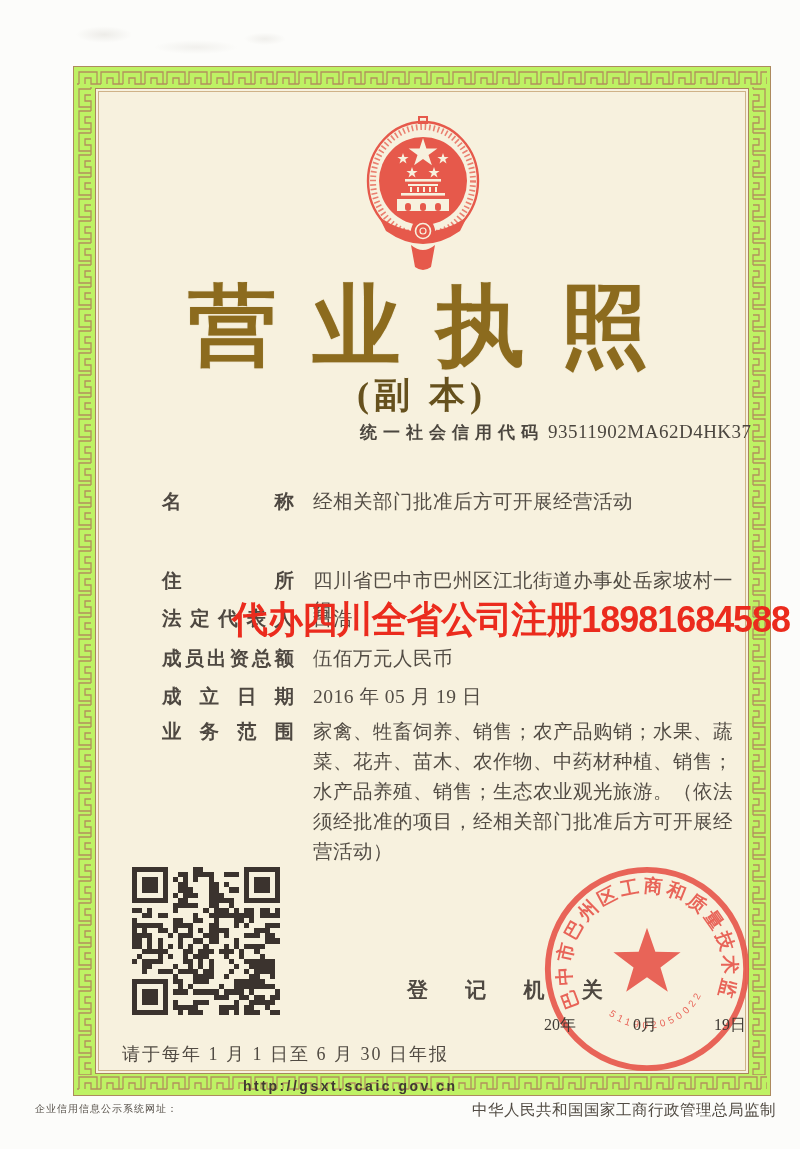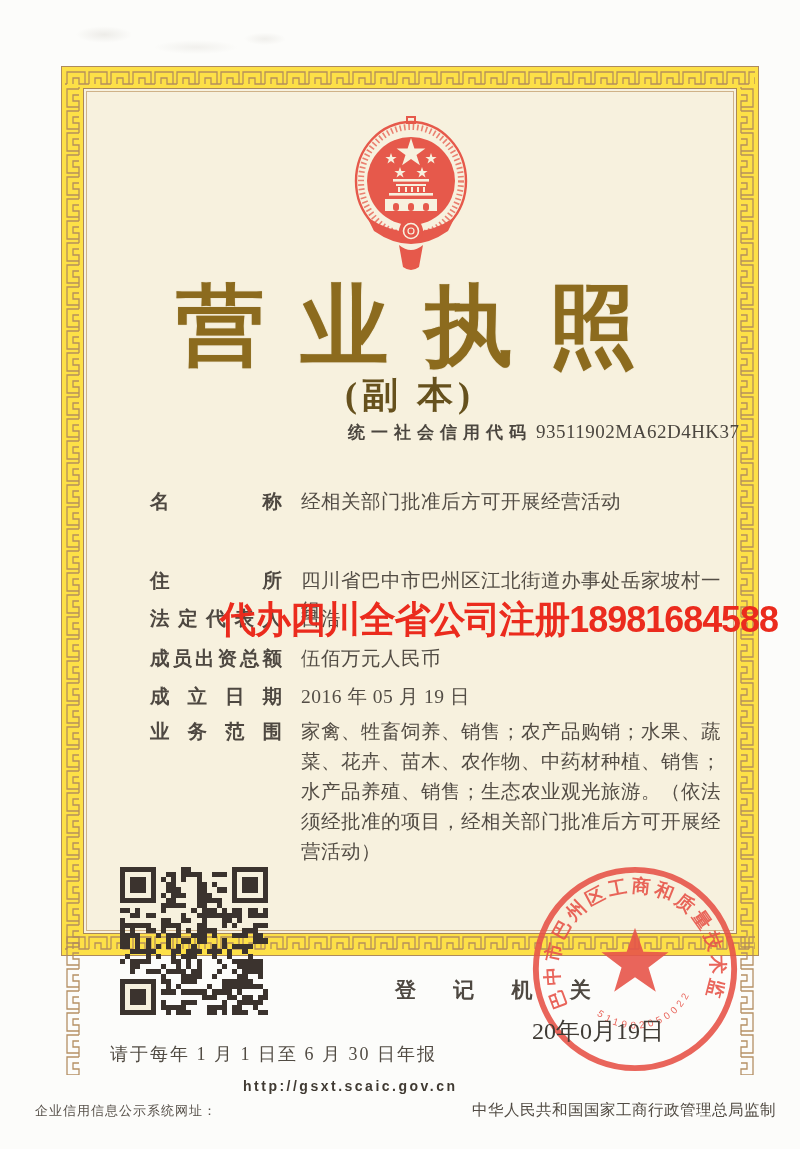--- a/index.html
+++ b/index.html
@@ -12,23 +12,23 @@
   }
   .scan-smudge {
     position:absolute; left:58px; top:22px; width:230px; height:42px;
     background:
       radial-gradient(ellipse 40px 12px at 20% 30%, rgba(185,180,170,.22), transparent 70%),
       radial-gradient(ellipse 60px 10px at 60% 60%, rgba(185,180,170,.16), transparent 70%),
       radial-gradient(ellipse 30px 9px at 90% 40%, rgba(185,180,170,.18), transparent 70%);
   }
   
   .cert-frame {
-    position:absolute; left:61px; top:66px; width:698px; height:890px;
+    position:absolute; left:73px; top:66px; width:698px; height:1030px;
     border:1.5px solid #ad8a5e;
-    background:#fde047;
+    background:#bef264;
   }
   .gk { position:absolute; opacity:.95; }
   .gk-top    { left:3px;  top:3px;    width:690px; height:17px; }
   .gk-bottom { left:3px;  bottom:3px; width:690px; height:17px; }
   .gk-left   { left:3px;  top:20px;   width:17px;  height:988px; }
   .gk-right  { right:3px; top:20px;   width:17px;  height:988px; }
   .cert-inner {
     position:absolute; inset:21px;
     border:1px solid #a8865a;
     background:#f7f1de;
@@ -76,35 +76,35 @@
   .qr { position:absolute; left:58px; top:800px; width:148px; height:148px; }
   .reg-label {
     position:absolute; left:333px; top:884px;
     font-size:21px; letter-spacing:16px; color:#4e4841; font-weight:600;
     white-space:nowrap;
     margin-top:25px;
   }
   .seal { position:absolute; left:465px; top:794px; width:216px; height:216px; z-index:3; opacity:.9; }
   .issue-date {
     position:absolute; left:470px; top:948px; width:202px; z-index:4;
-    display:flex; 
-    font-size:24px; color:#3f3b35;
+    display:flex; justify-content:space-between;
+    font-size:16px; color:#3f3b35;
   }
   .annual-note {
     position:absolute; left:48px; top:975px;
     font-size:18px; letter-spacing:2px; color:#514b43;
   }
   .site-url {
     position:absolute; left:243px; top:1078px; z-index:4;
     font-family:"Liberation Sans", sans-serif;
     font-size:14px; font-weight:bold; letter-spacing:2.5px; color:#403a32;
   }
   .footer-left {
     position:absolute; left:35px; top:1102px;
-    font-size:13px; color:#57514a; letter-spacing:1px;
+    font-size:10px; color:#57514a; letter-spacing:1px;
   }
   .footer-right {
     position:absolute; right:24px; top:1100px;
     font-size:15.5px; color:#514b43; letter-spacing:.5px;
   }
 </style>
 </head>
 <body>
 
 <div class="scan-smudge"></div>

